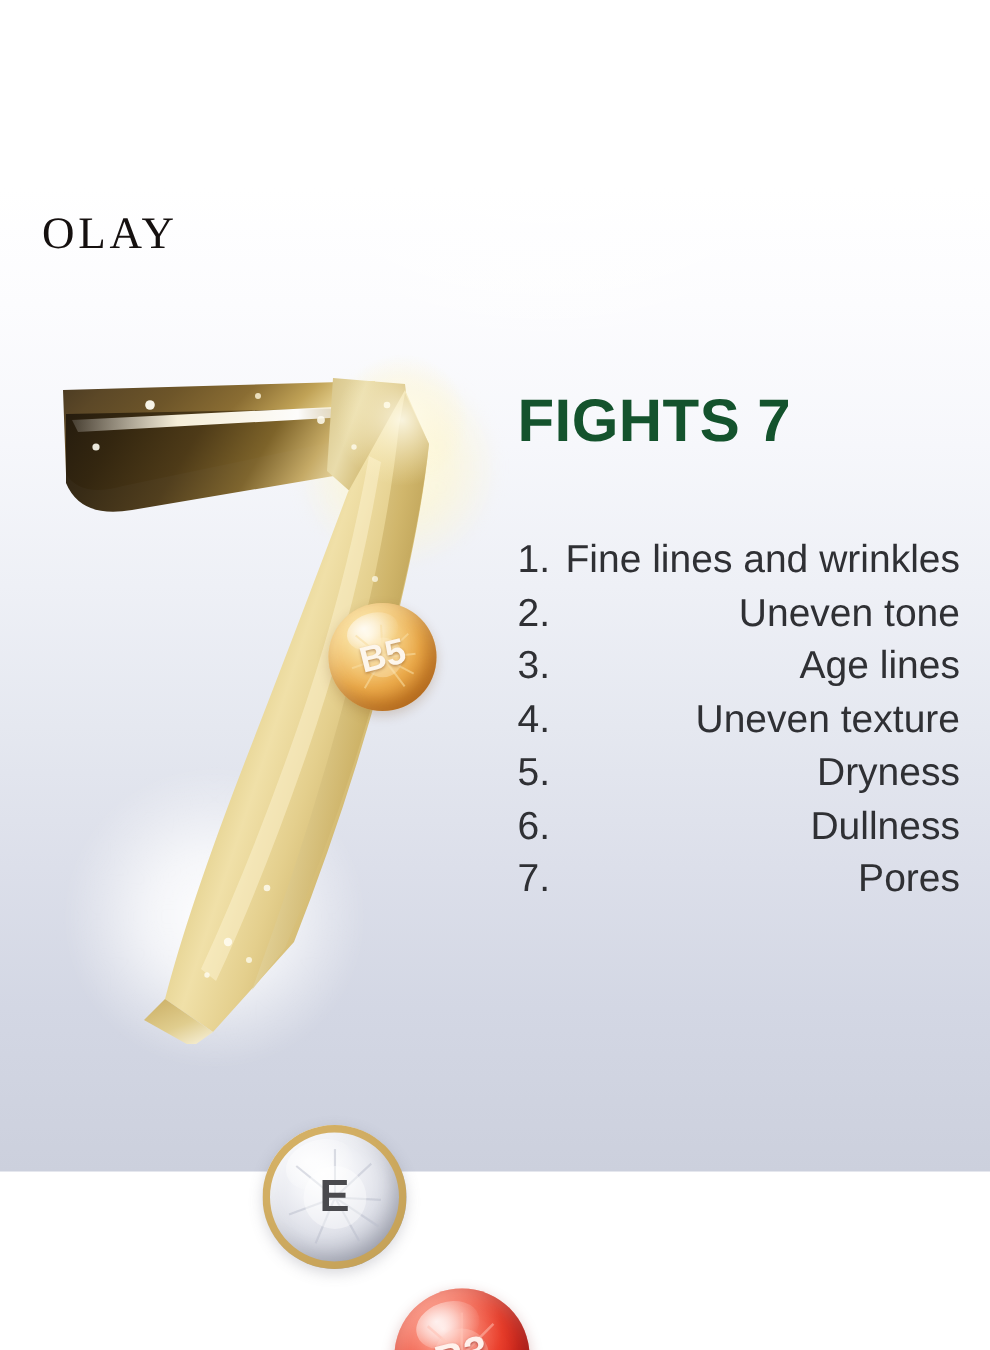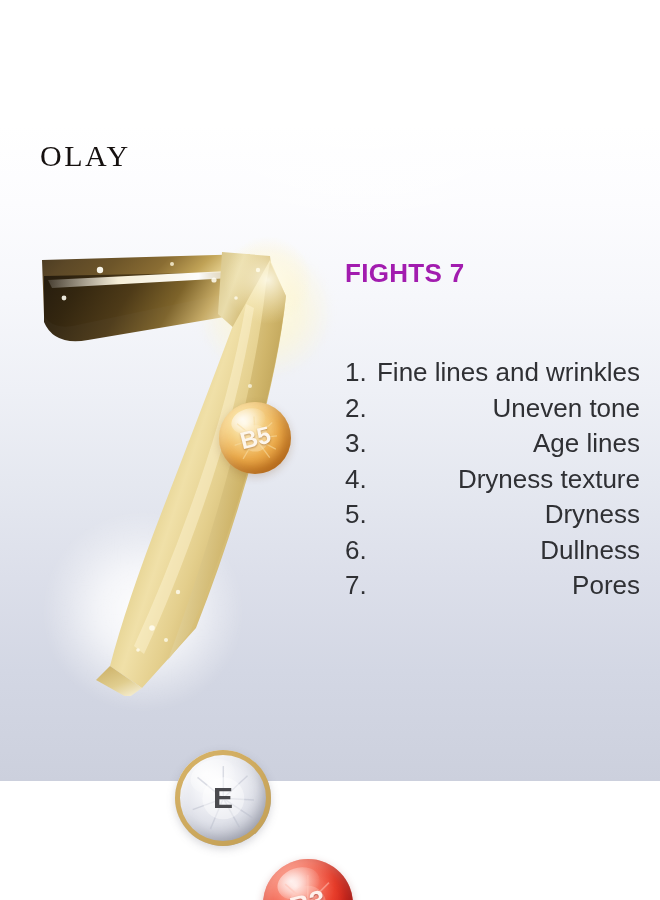--- a/index.html
+++ b/index.html
@@ -44,39 +44,39 @@
     position: absolute;
     left: 0; top: 0; right: 0; bottom: 0;
     background:
       radial-gradient(ellipse 360px 260px at 55% 8%, rgba(255,255,255,0.95) 0%, rgba(255,255,255,0) 70%);
     pointer-events: none;
   }
 
   
   .brand {
     position: absolute;
-    left: 40px;
+    left: 28px;
     top: 141px;
     font-family: "Liberation Serif", serif;
     font-size: 30px;
     letter-spacing: 2.5px;
     color: #15100f;
     font-weight: 400;
     line-height: 1;
     text-align: right;
   }
 
   
   .headline {
     position: absolute;
     left: 345px;
     top: 258px;
     width: 300px;
-    color: #a21caf;
-    font-size: 26px;
+    color: #14532d;
+    font-size: 40px;
     font-weight: bold;
     line-height: 1.16;
     letter-spacing: 0.3px;
   }
   .headline .hl-line { display: block; white-space: nowrap; }
 
   
   .signs-list {
     position: absolute;
     left: 345px;
@@ -410,21 +410,21 @@
       <li>
         <span class="sign-num">2.</span>
         <span class="sign-text">Uneven tone</span>
       </li>
       <li>
         <span class="sign-num">3.</span>
         <span class="sign-text">Age lines</span>
       </li>
       <li>
         <span class="sign-num">4.</span>
-        <span class="sign-text">Dryness texture</span>
+        <span class="sign-text">Uneven texture</span>
       </li>
       <li>
         <span class="sign-num">5.</span>
         <span class="sign-text">Dryness</span>
       </li>
       <li>
         <span class="sign-num">6.</span>
         <span class="sign-text">Dullness</span>
       </li>
       <li>

